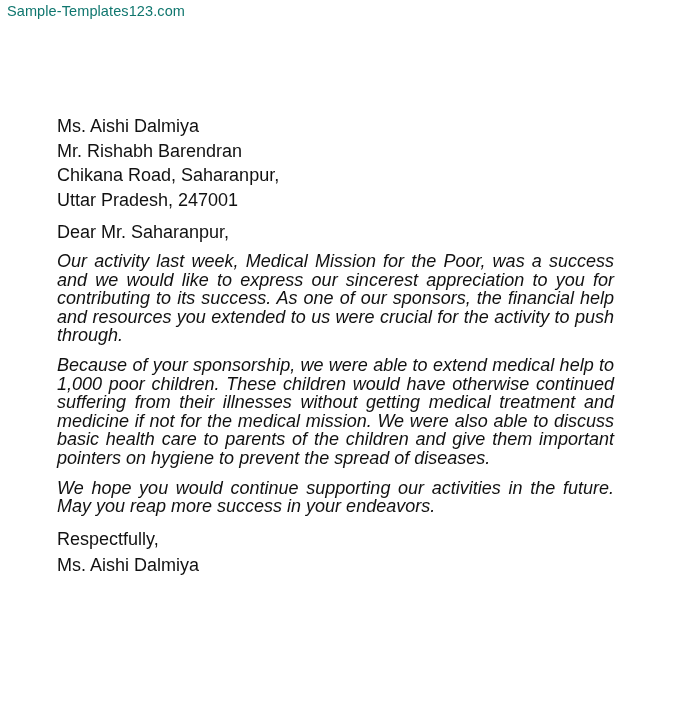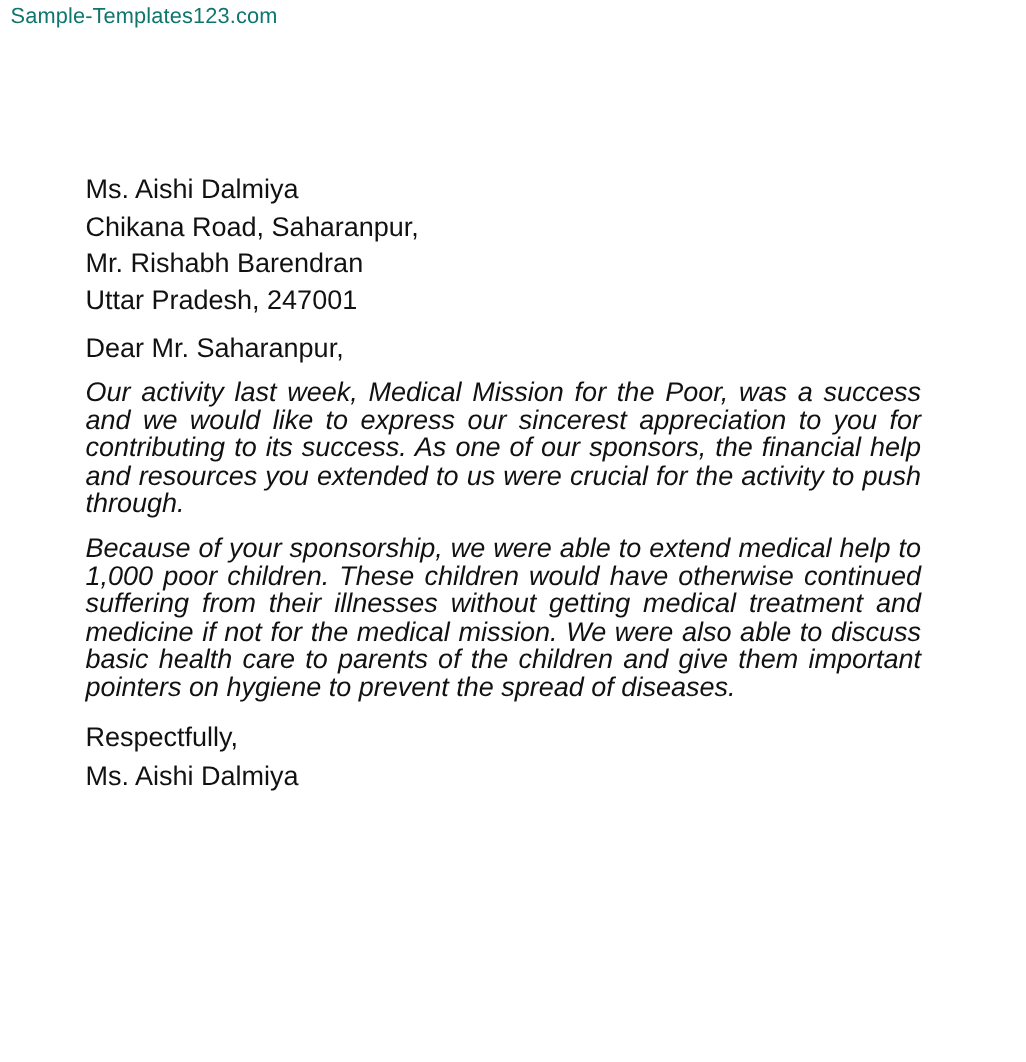--- a/index.html
+++ b/index.html
@@ -60,25 +60,26 @@
     }
   </style>
 </head>
 <body>
 
 <div class="watermark">Sample-Templates123.com</div>
 
 <div class="letter">
   <div class="header-lines">
     <div class="line">Ms. Aishi Dalmiya</div>
+    <div class="line">Mr. Rishabh Barendran</div>
     <div class="line">Chikana Road, Saharanpur,</div>
-    <div class="line">Mr. Rishabh Barendran</div>
     <div class="line">Uttar Pradesh, 247001</div>
   </div>
 
   <div class="salutation">Dear Mr. Saharanpur,</div>
 
   <p class="para">Our activity last week, Medical Mission for the Poor, was a success and we would like to express our sincerest appreciation to you for contributing to its success.  As one of our sponsors, the financial help and resources you extended to us were crucial for the activity to push through.</p>
   <p class="para">Because of your sponsorship, we were able to extend medical help to 1,000 poor children.  These children would have otherwise continued suffering from their illnesses without getting medical treatment and medicine if not for the medical mission.  We were also able to discuss basic health care to parents of the children and give them important pointers on hygiene to prevent the spread of diseases.</p>
+  <p class="para">We hope you would continue supporting our activities in the future.  May you reap more success in your endeavors.</p>
 
   <div class="closing">Respectfully,</div>
   <div class="signature">Ms. Aishi Dalmiya</div>
 </div>
 
 </body></html>

